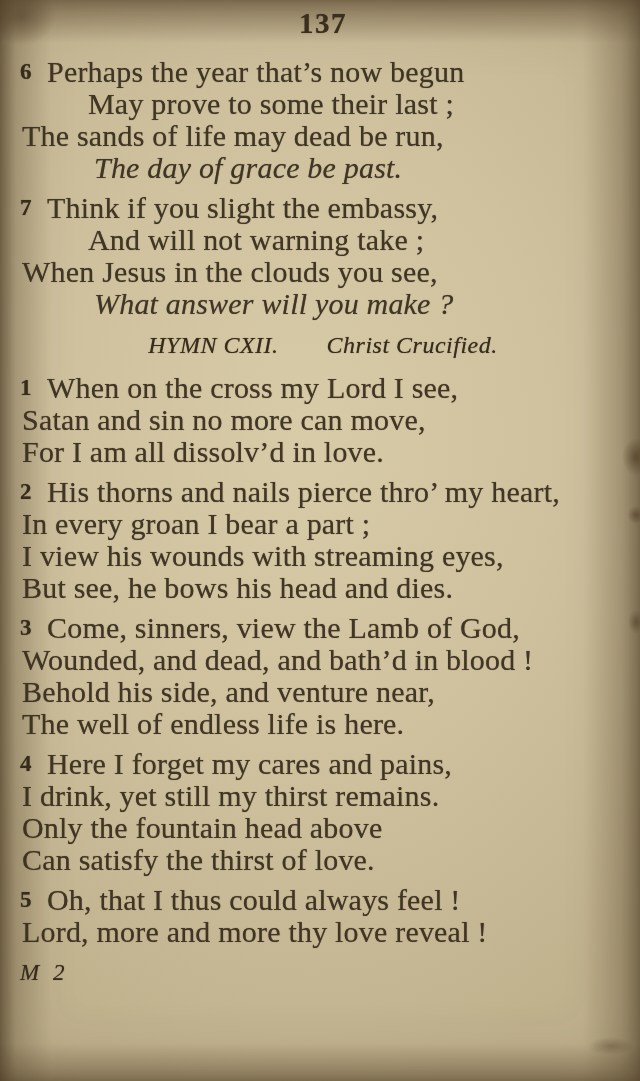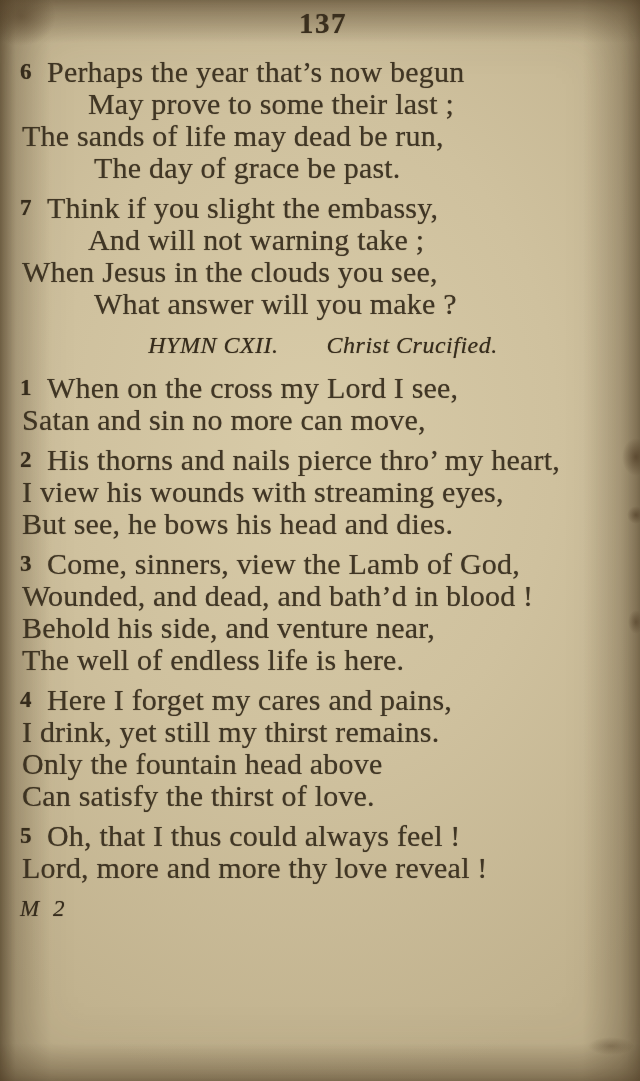--- a/index.html
+++ b/index.html
@@ -53,21 +53,21 @@
     margin: 0;
     font-size: 30px;
     line-height: 32px;
     letter-spacing: 0.2px;
     white-space: nowrap;
     opacity: 0.93;
   }
   .line.first { padding-left: 27px; }
   .line.flush { padding-left: 2px;  }
   .line.ind   { padding-left: 68px; }
-  .line.ind2  { padding-left: 74px; }
+  .line.ind2  { padding-left: 74px; font-style: italic; }
   .hymn-heading {
     display: flex;
     justify-content: center;
     gap: 48px;
     margin: 6px 0 10px 0;
     font-style: italic;
     font-weight: normal;
     font-size: 24px;
     line-height: 34px;
     letter-spacing: 0.5px;
@@ -130,25 +130,27 @@
       <span>HYMN CXII.</span>
       <span>Christ Crucified.</span>
     </h2>
 
     <section>
 
       <div class="verse">
         <span class="vnum">1</span>
         <p class="line first">When on the cross my Lord I see,</p>
         <p class="line flush">Satan and sin no more can move,</p>
+        <p class="line flush">For I am all dissolv’d in love.</p>
       </div>
 
       <div class="verse">
         <span class="vnum">2</span>
         <p class="line first">His thorns and nails pierce thro’ my heart,</p>
+        <p class="line flush">In every groan I bear a part ;</p>
         <p class="line flush">I view his wounds with streaming eyes,</p>
         <p class="line flush">But see, he bows his head and dies.</p>
       </div>
 
       <div class="verse">
         <span class="vnum">3</span>
         <p class="line first">Come, sinners, view the Lamb of God,</p>
         <p class="line flush">Wounded, and dead, and bath’d in blood !</p>
         <p class="line flush">Behold his side, and venture near,</p>
         <p class="line flush">The well of endless life is here.</p>

